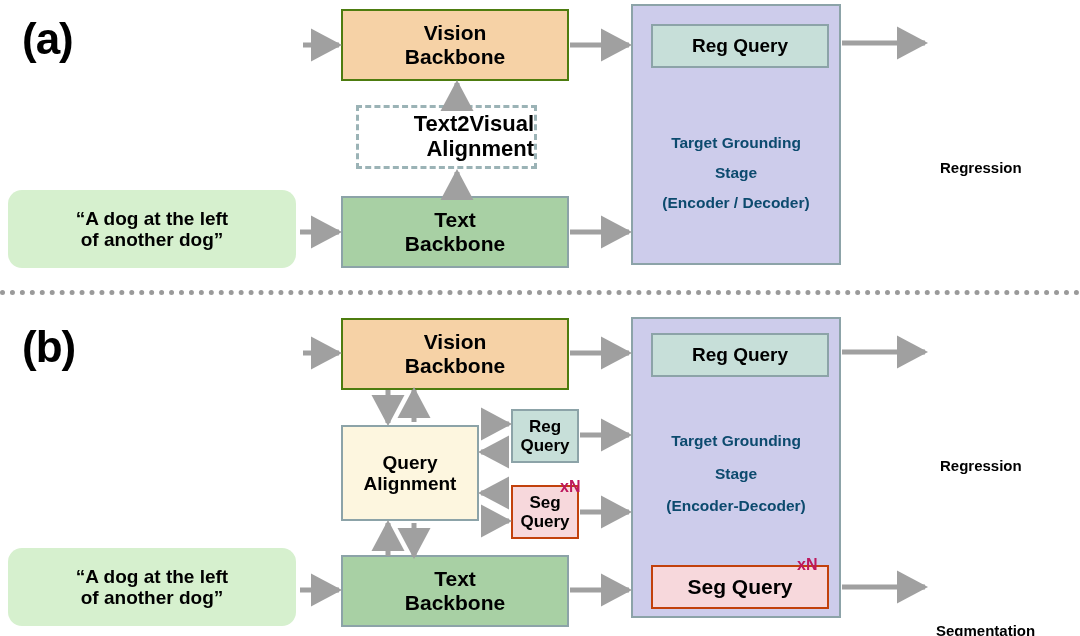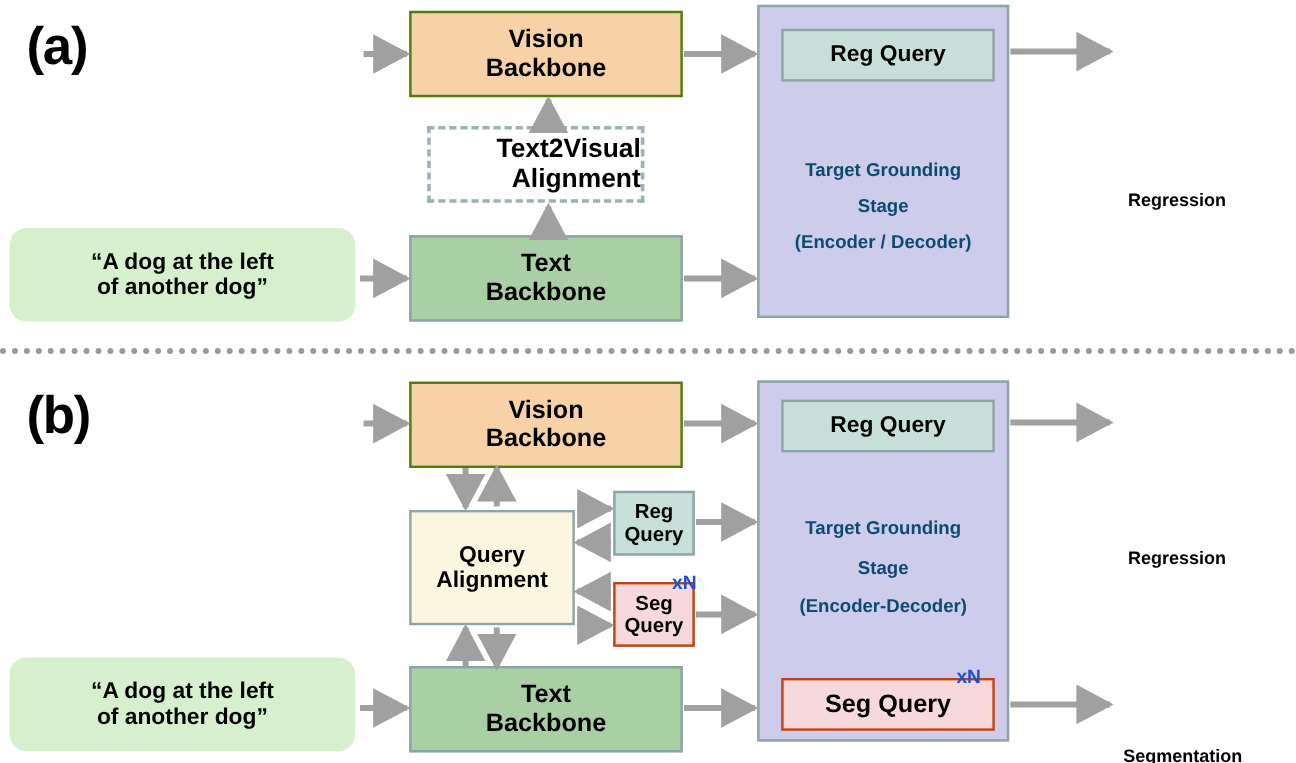--- a/index.html
+++ b/index.html
@@ -44,21 +44,21 @@
     font-size: 15px;
     color: #000000;
     white-space: nowrap;
     margin-top: 18px;
   }
 
   .xn-label {
     position: absolute;
     font-weight: bold;
     font-size: 16px;
-    color: #1d4ed8;
+    color: #be185d;
     z-index: 6;
   }
 
   
   .bx-vision {
     background: #F6D2A6;
     border: 2px solid #4d7c0f;
   }
   .bx-text {
     background: #A8D0A4;

